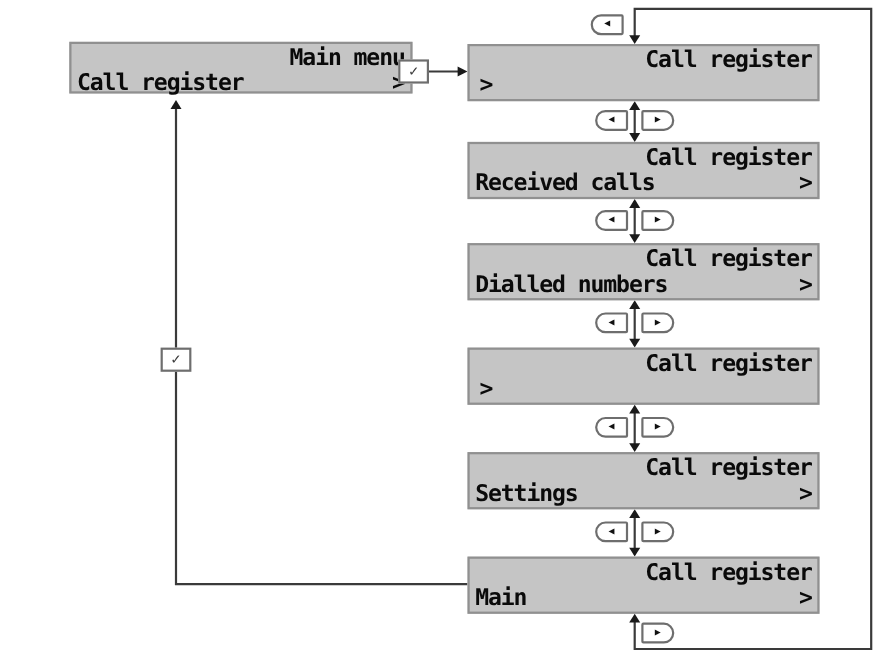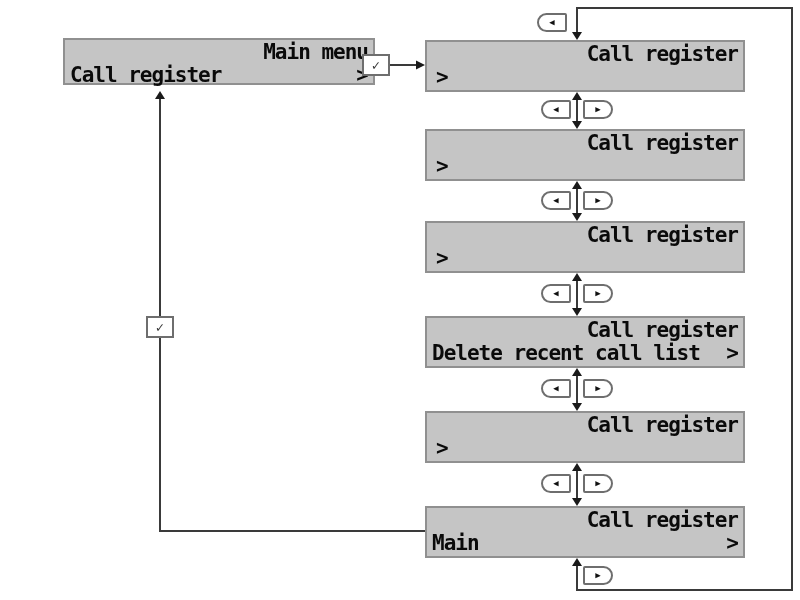--- a/index.html
+++ b/index.html
@@ -87,42 +87,44 @@
   <div class="screen sub" style="top:40px">
     <div class="line title">Call register</div>
     <div class="line item">
       <span class="ind">&gt;</span>
     </div>
   </div>
 
   <div class="screen sub" style="top:129px">
     <div class="line title">Call register</div>
     <div class="line item">
+      <span>Received calls</span>
       <span class="ind">&gt;</span>
     </div>
   </div>
 
   <div class="screen sub" style="top:221px">
     <div class="line title">Call register</div>
     <div class="line item">
+      <span>Dialled numbers</span>
       <span class="ind">&gt;</span>
     </div>
   </div>
 
   <div class="screen sub" style="top:316px">
     <div class="line title">Call register</div>
     <div class="line item">
-      <span>Delete recent call list</span>
       <span class="ind">&gt;</span>
     </div>
   </div>
 
   <div class="screen sub" style="top:411px">
     <div class="line title">Call register</div>
     <div class="line item">
+      <span>Settings</span>
       <span class="ind">&gt;</span>
     </div>
   </div>
 
   <div class="screen sub" style="top:506px">
     <div class="line title">Call register</div>
     <div class="line item">
       <span>Main</span>
       <span class="ind">&gt;</span>
     </div>

